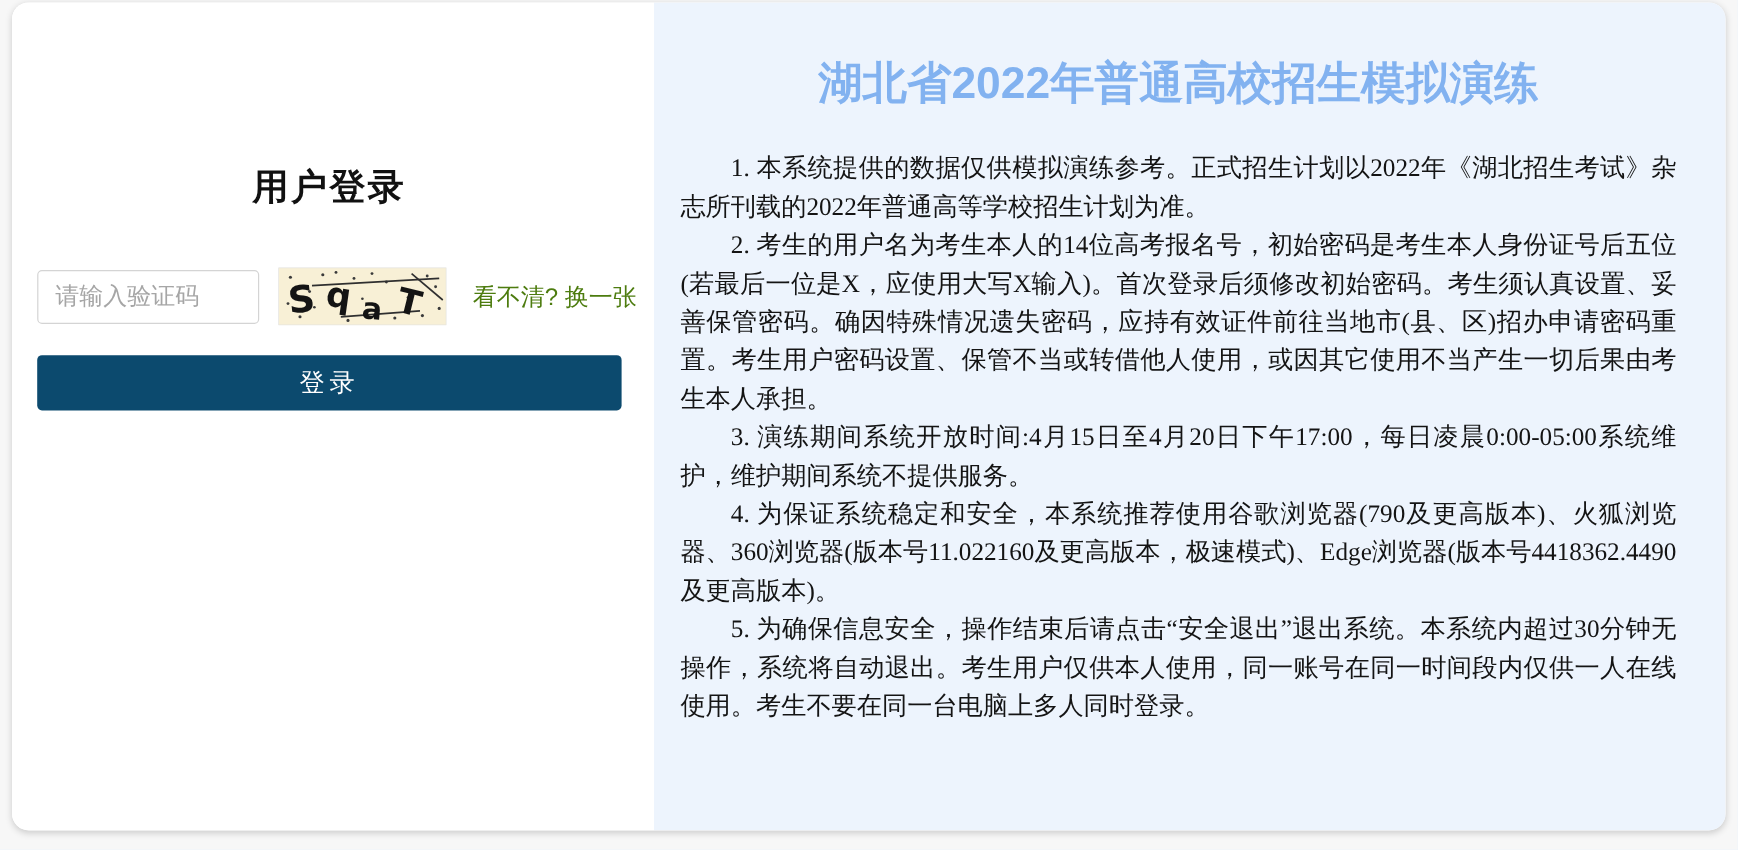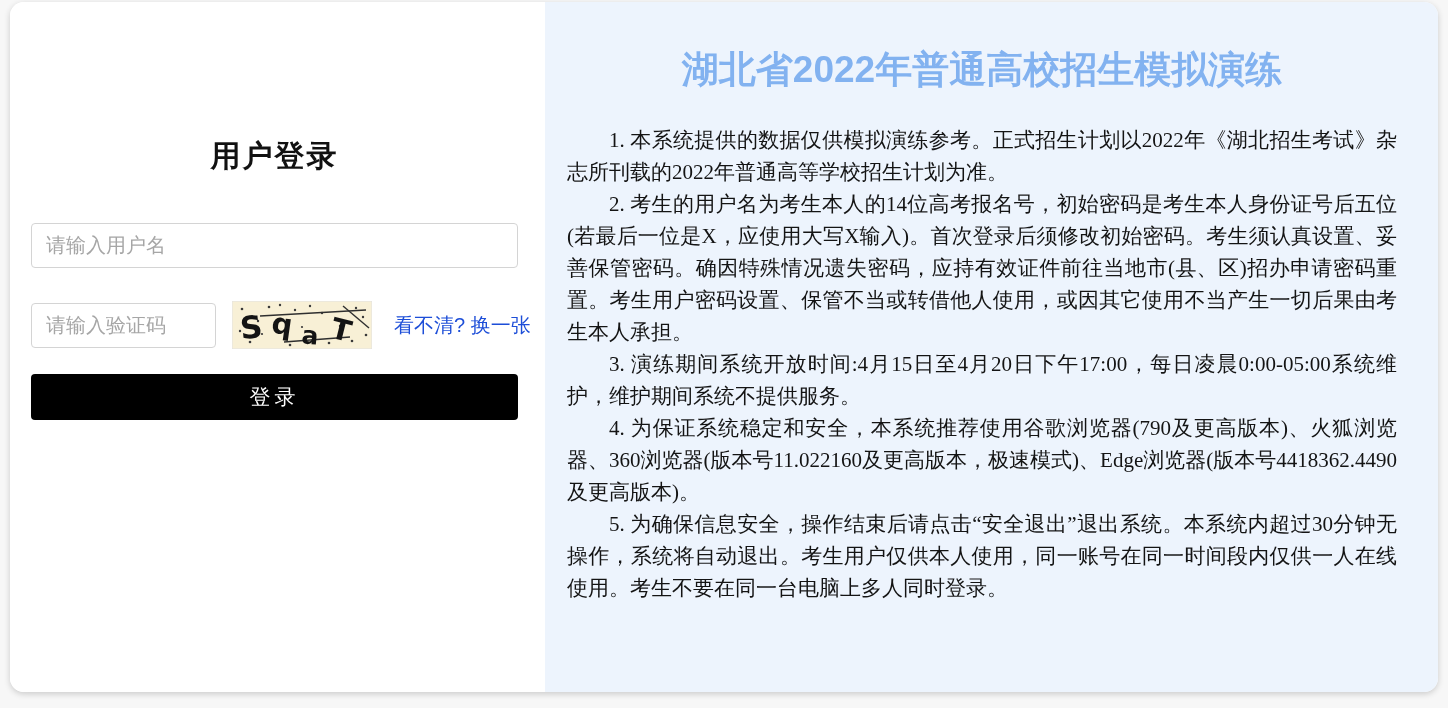--- a/index.html
+++ b/index.html
@@ -60,31 +60,31 @@
   .captcha-img {
     width: 140px; height: 48px;
     margin-left: 16px;
     flex: none;
     display: block;
     cursor: pointer;
   }
   .refresh-link {
     margin-left: 22px;
     font-size: 20px;
-    color: #1d4ed8;
+    color: #4d7c0f;
     text-decoration: none;
     white-space: nowrap;
     cursor: pointer;
   }
   .login-btn {
     width: 100%;
     height: 46px;
     border: none;
     border-radius: 4px;
-    background: #000000;
+    background: #0c4a6e;
     color: #ffffff;
     font-size: 21px;
     letter-spacing: 4px;
     cursor: pointer;
     font-family: "Liberation Sans", sans-serif;
   }
   
   .right-panel {
     flex: 1;
     background: #edf4fd;
@@ -110,23 +110,20 @@
   }
 </style>
 </head>
 <body>
 
 <div class="card">
 
   <div class="left-panel">
     <h1 class="login-title">用户登录</h1>
 
-    <div class="field">
-      <input class="text-input" type="text" placeholder="请输入用户名" style="">
-    </div>
 
 
     <div class="captcha-row">
       <input class="text-input captcha-input" type="text" placeholder="请输入验证码" style="">
 
       <svg class="captcha-img" viewBox="0 0 140 48" xmlns="http://www.w3.org/2000/svg">
         <rect x="0" y="0" width="140" height="48" fill="#f8f0d6" stroke="#e2e2e2" stroke-width="1"></rect>
 
         <g fill="#3a3a3a">
           <circle cx="10" cy="8" r="1.3"></circle>

